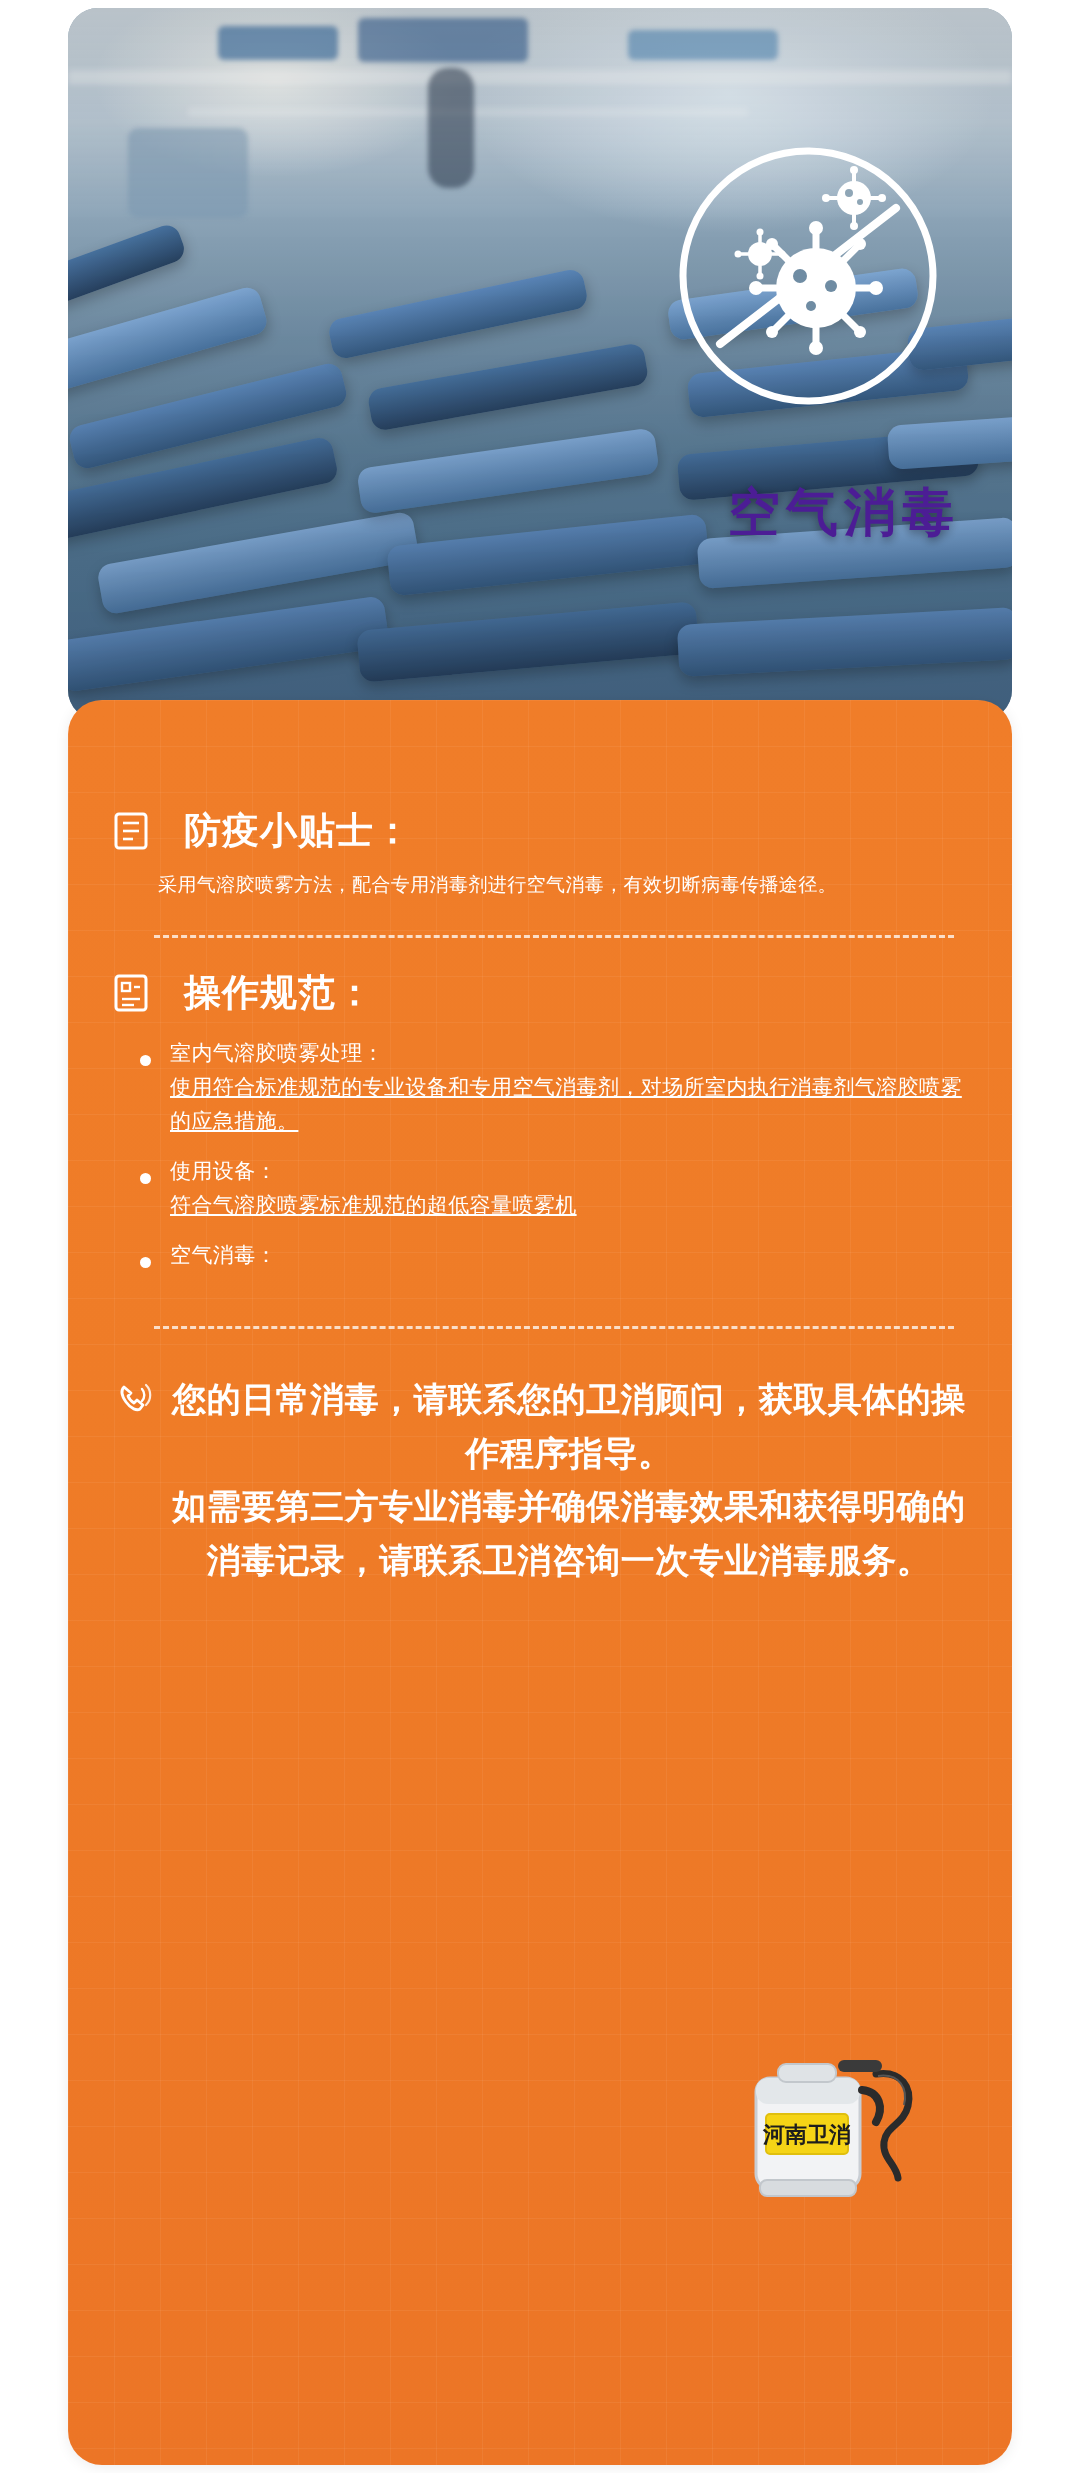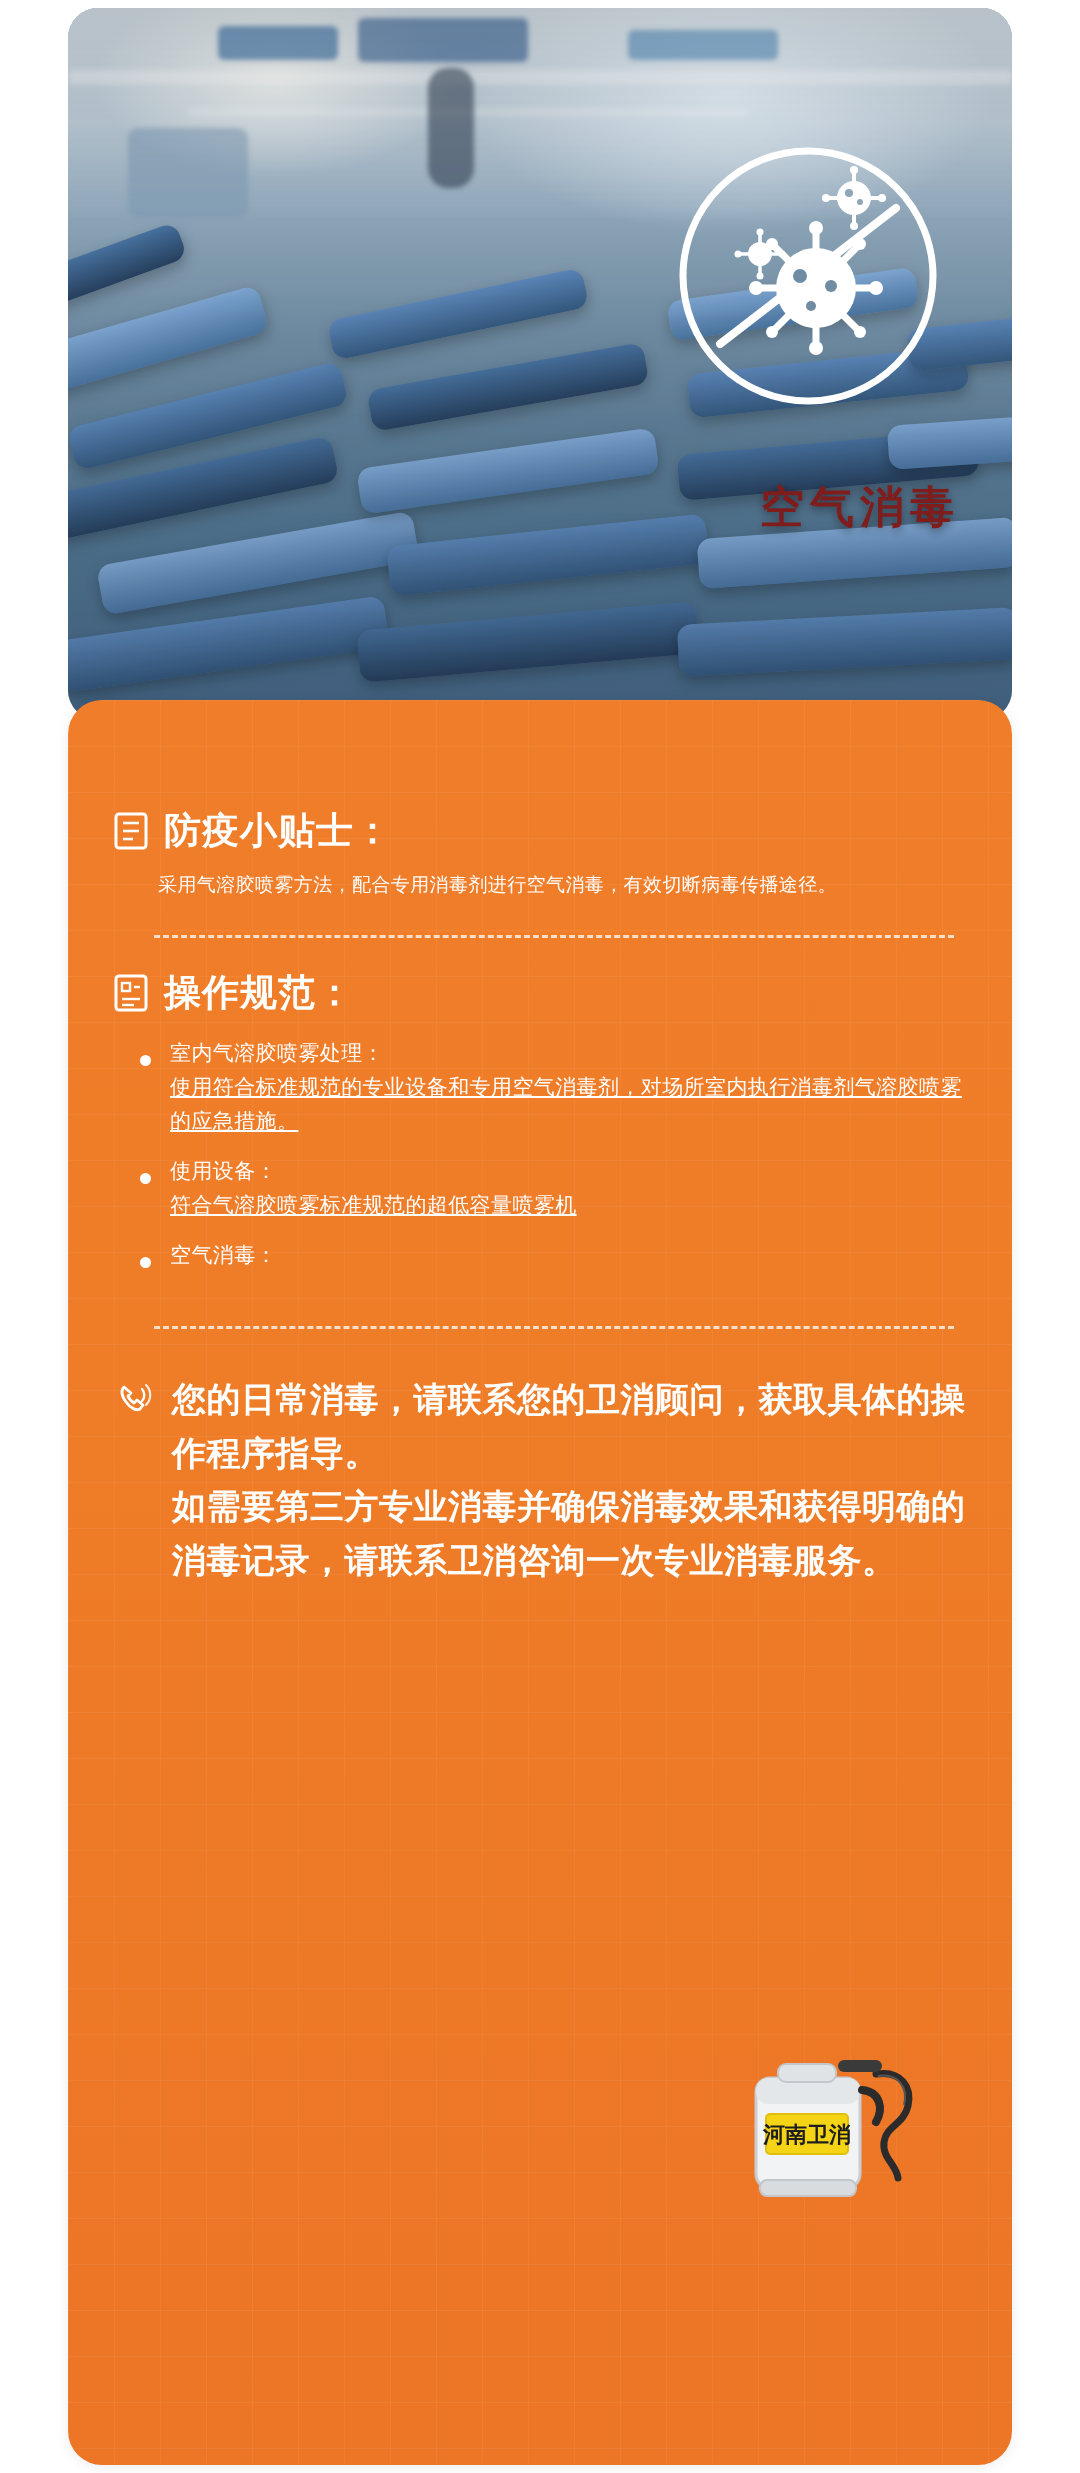--- a/index.html
+++ b/index.html
@@ -91,22 +91,22 @@
     height: 280px;
   }
   .virus-badge svg { display: block; }
 
   .hero-title {
     position: absolute;
     left: 0;
     right: 52px;
     top: 470px;
     text-align: right;
-    color: #7f1d1d;
-    font-size: 44px;
+    color: #4c1d95;
+    font-size: 52px;
     font-weight: bold;
     letter-spacing: 6px;
     text-shadow: 0 3px 10px rgba(0,0,0,0.45);
   }
 
   
   .card {
     position: absolute;
     left: 68px;
     top: 700px;
@@ -129,21 +129,21 @@
   }
   .card-inner {
     position: relative;
     padding: 0 46px;
     color: #ffffff;
   }
 
   .sec-head {
     display: flex;
     align-items: center;
-    gap: 16px;
+    gap: 36px;
     margin-top: 0;
   }
   .sec-icon {
     width: 34px;
     height: 38px;
     flex: 0 0 auto;
   }
   .sec-title {
     font-size: 37px;
     font-weight: bold;
@@ -207,21 +207,21 @@
     height: 40px;
     flex: 0 0 auto;
     margin-top: 6px;
   }
   .contact-text {
     font-size: 34px;
     font-weight: bold;
     line-height: 1.58;
     letter-spacing: 0.5px;
   }
-  .contact-text p { margin: 0; }
+  .contact-text p { margin: 0; text-align: center; }
 </style>
 </head>
 <body>
 
 <div class="page">
 
   <div class="hero">
     <div class="hero-photo"></div>
 
     <div class="hero-sign" style="left:150px; top:18px; width:120px; height:34px;"></div>

